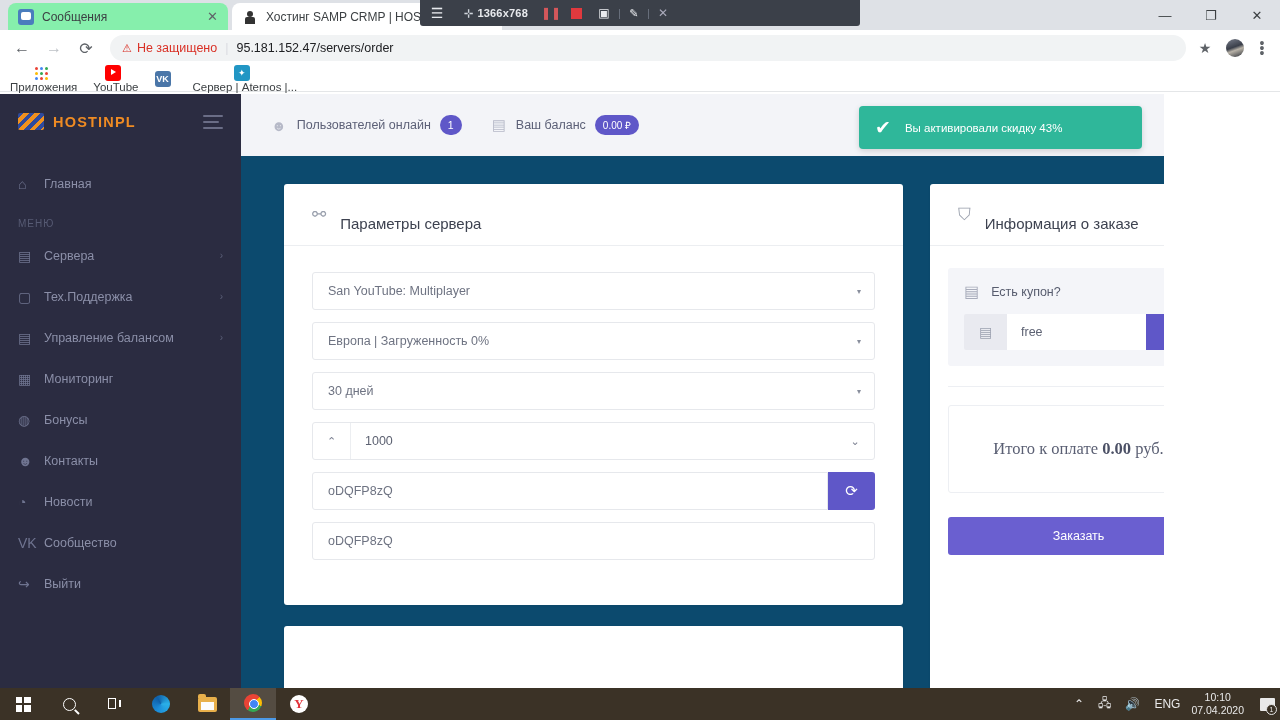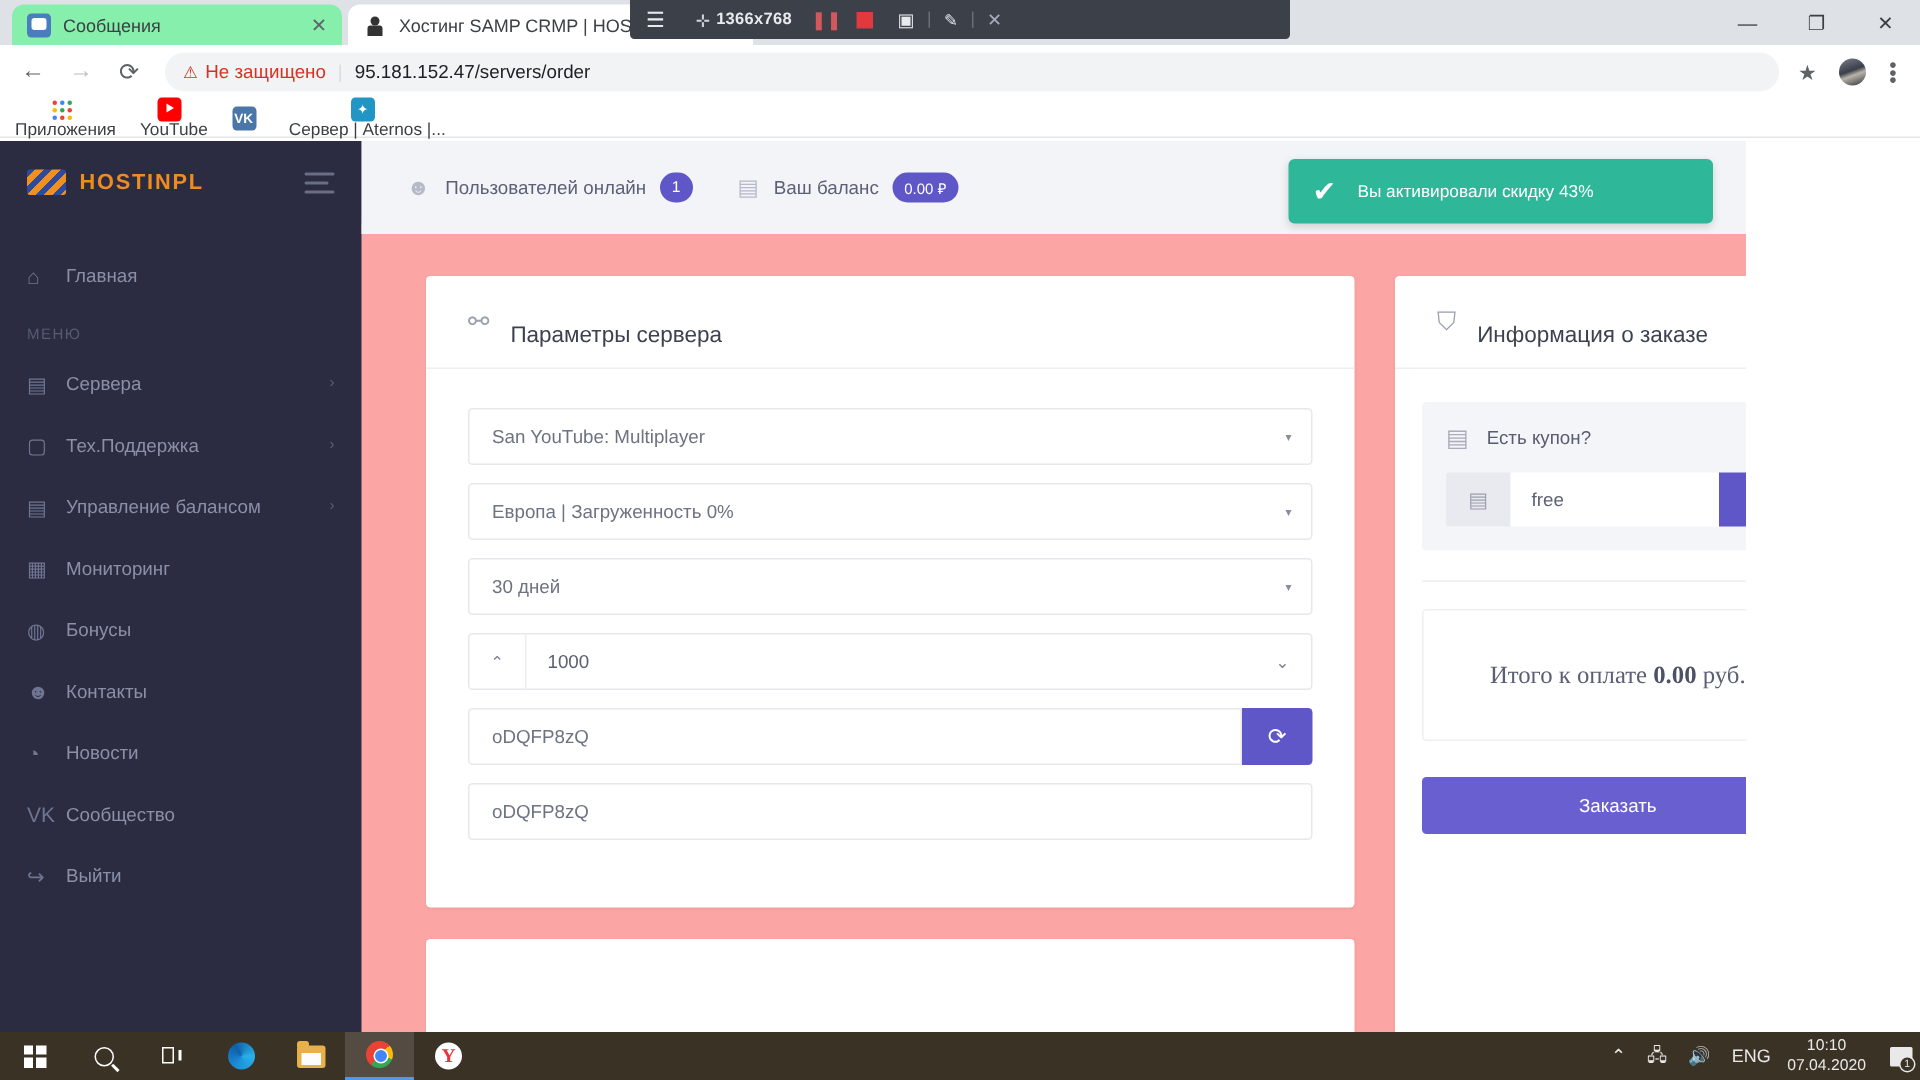--- a/index.html
+++ b/index.html
@@ -73,21 +73,21 @@
   .rb-time { flex:1; text-align:center; font-weight:bold; font-size:11.5px; }
   .rb-pause { width:26px; color:#d4575b; font-size:12px; }
   .rb-stop  { width:26px; }
   .rb-stop i { display:block; width:11px; height:11px; background:#e0393e; }
   .rb-cam   { width:28px; font-size:12px; }
   .rb-pen   { width:26px; font-size:11px; }
   .rb-close { width:26px; font-size:12px; color:#aab; }
   .rb-sep { color:#6b7280; }
 
   
-  .page { position:absolute; left:0; top:94px; width:1164px; height:594px; background:#fca5a5; overflow:hidden; }
+  .page { position:absolute; left:0; top:94px; width:1164px; height:594px; background:#0c4a6e; overflow:hidden; }
 
   
   .sidebar { position:absolute; left:0; top:0; width:241px; height:594px; background:#2b2c41; }
   .brand { height:55px; display:flex; align-items:center; padding:0 18px; background:#2b2c41; }
   .flagicon { width:26px; height:17px; margin-right:9px; border-radius:2px;
               background:repeating-linear-gradient(135deg,#2e4a9e 0 4px,#f0911f 4px 8px); }
   .brandtext { color:#ef8b23; font-weight:bold; font-size:14.5px; letter-spacing:1.2px; }
   .burger { margin-left:auto; width:20px; }
   .burger i { display:block; height:2px; background:#6a6d86; margin:4px 0; border-radius:2px; }
   .burger i:nth-child(1){width:20px;} .burger i:nth-child(2){width:16px;} .burger i:nth-child(3){width:20px;}

